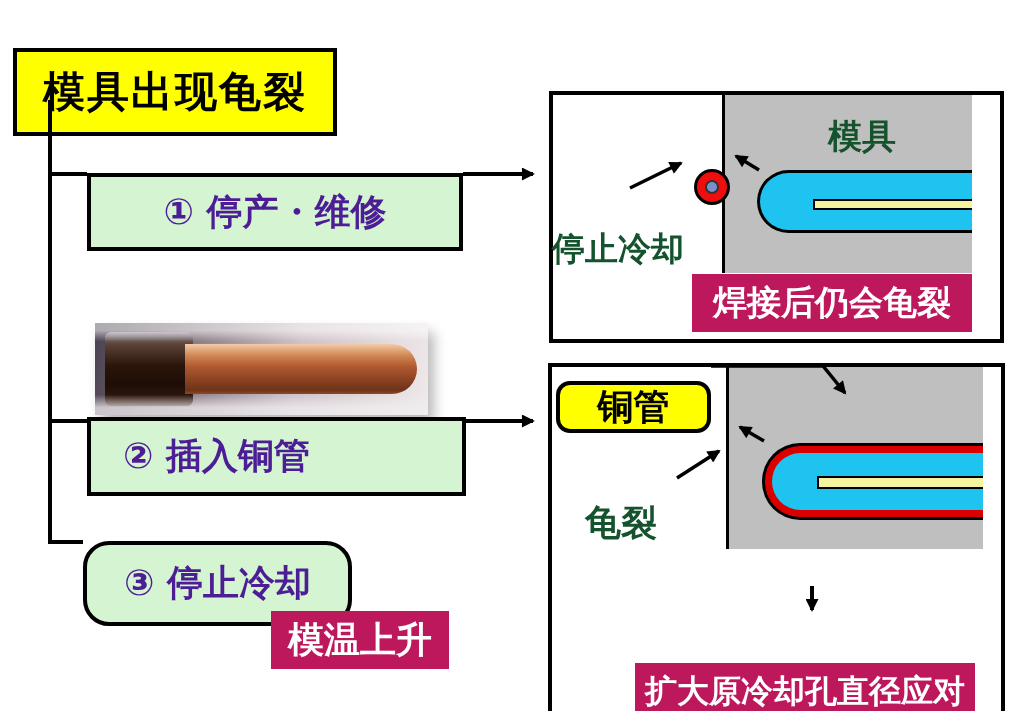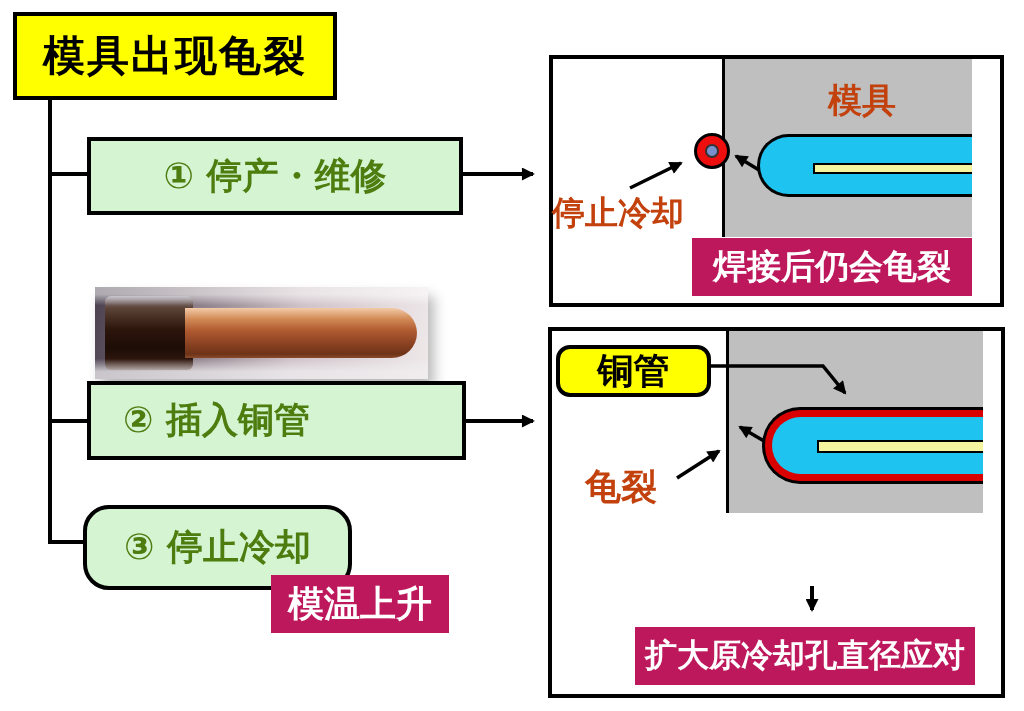--- a/index.html
+++ b/index.html
@@ -1,40 +1,40 @@
 <!DOCTYPE html>
 <html><head>
 <meta charset="utf-8">
 <style>
   html,body{margin:0;padding:0;background:#ffffff;}
   #stage{
     position:relative;width:1024px;height:711px;background:#ffffff;
     font-family:"DejaVu Sans",sans-serif;overflow:hidden;
   }
-  .abs{position:absolute;box-sizing:border-box;}
+  .abs{position:absolute;box-sizing:border-box;margin-top:36px;}
   .flow-box{
-    background:#d4f4d2;border:4px solid #000;color:#4d7c0f;
+    background:#d4f4d2;border:4px solid #000;color:#4c1d95;
     font-weight:bold;font-size:36px;display:flex;align-items:center;
     white-space:nowrap;
   }
   .flow-box.centered{justify-content:center;}
   .flow-box.left{padding-left:14px;}
   .title-box{
     background:#ffff00;border:4px solid #000;color:#000;font-weight:bold;
     font-size:42px;display:flex;align-items:center;justify-content:center;
     letter-spacing:2px;white-space:nowrap;
   }
   .red-label{
     background:#be185d;color:#fff;font-weight:bold;display:flex;
     align-items:center;justify-content:center;white-space:nowrap;
   }
   .panel{background:#ffffff;border:4px solid #000;}
   .grayblock{background:#bfbfbf;}
   .vline{background:#000;}
-  .black-text{color:#c2410c;font-weight:bold;white-space:nowrap;}
+  .black-text{color:#14532d;font-weight:bold;white-space:nowrap;}
   .tube-cyan{
     background:#1fc3f0;border:3px solid #000;border-right:none;
     border-radius:32px 0 0 32px;
   }
   .tube-red{
     background:#d90000;border:3px solid #000;border-right:none;
     border-radius:38px 0 0 38px;
   }
   .tube-cyan-inner{
     background:#1fc3f0;border-radius:30px 0 0 30px;

